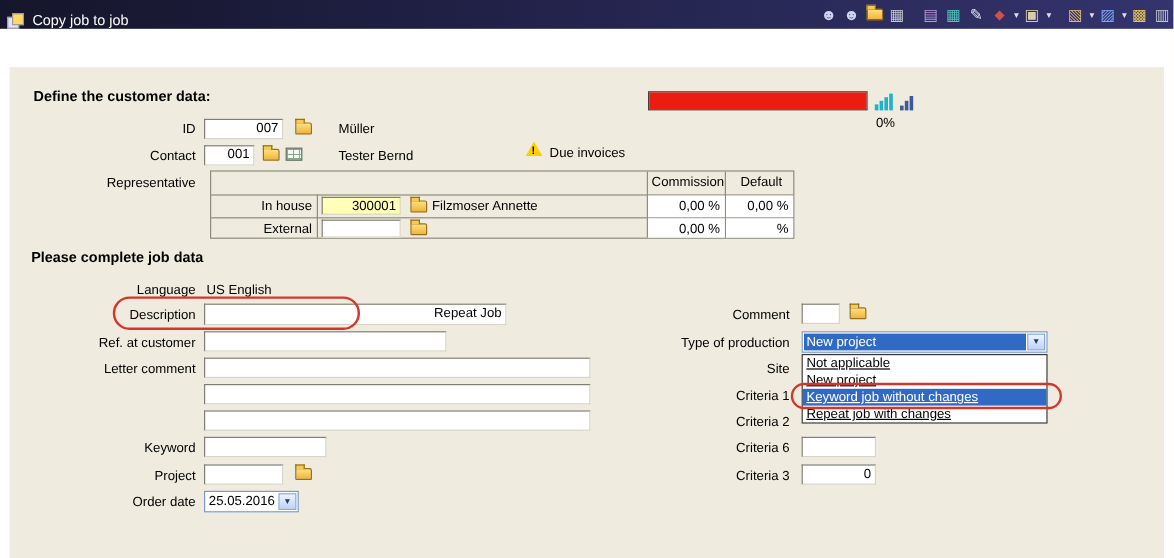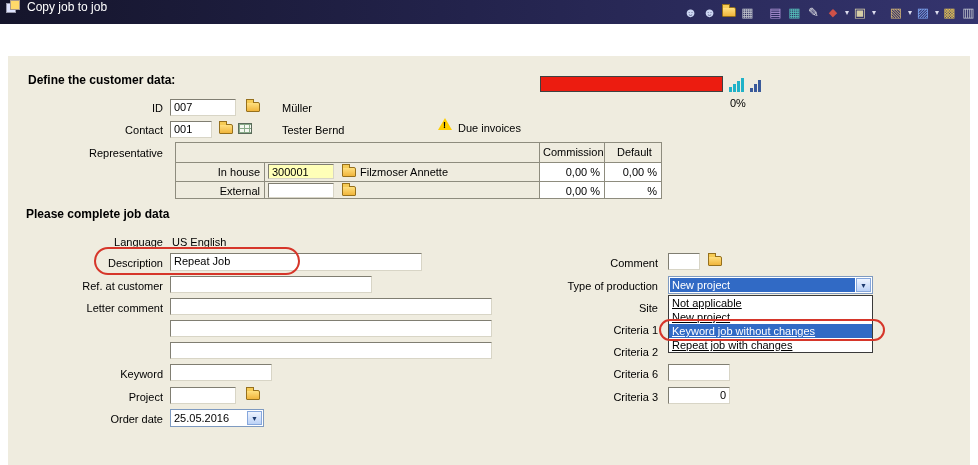--- a/index.html
+++ b/index.html
@@ -2,21 +2,21 @@
 <html><head>
 <meta charset="utf-8">
 <style>
   * { margin:0; padding:0; box-sizing:border-box; }
   html,body { width:978px; height:465px; }
   body { font-family:"Liberation Sans",sans-serif; font-size:11px; color:#000; background:#fff; overflow:hidden; }
   .window { position:relative; width:978px; height:465px; background:#fff; overflow:hidden; }
 
   
   .titlebar { position:absolute; left:0; top:0; width:978px; height:24px;
-    background:linear-gradient(90deg,#15152b,#22224a 45%,#34346e); display:flex; align-items:flex-start; }
+    background:linear-gradient(90deg,#15152b,#22224a 45%,#34346e); display:flex; align-items:flex-end; }
   .title-icon { width:14px; height:13px; position:relative; margin-left:6px; flex:0 0 auto; }
   .title-icon::before { content:""; position:absolute; left:0; top:3px; width:8px; height:8px; background:#dfe4ff; border:1px solid #99a; }
   .title-icon::after  { content:""; position:absolute; left:4px; top:0; width:8px; height:8px; background:#ffd96a; border:1px solid #a98; }
   .title-text { color:#fff; font-size:12px; margin-left:7px; white-space:nowrap; }
   .toolbar { position:absolute; right:0; top:0; height:24px; display:flex; align-items:center; }
   .tbi { width:19px; height:18px; display:flex; align-items:center; justify-content:center; font-size:13px; cursor:pointer; position:relative; }
   .tbi.has-dd { width:27px; padding-right:7px; }
   .dd-arrow { position:absolute; right:1px; bottom:3px; }
   .dd-arrow::before { content:"▾"; font-size:8px; color:#dde; }
   .tb-sep { width:9px; height:100%; }
@@ -33,21 +33,21 @@
   .g-clip::before    { content:"▥"; color:#c0c4ce; }
 
   
   .form { position:absolute; left:8px; top:56px; width:962px; height:409px; background:#efecdf; }
   .heading { position:absolute; font-weight:bold; font-size:12px; white-space:nowrap; }
   .lbl { position:absolute; white-space:nowrap; }
   .lbl.r { text-align:right; }
   .txt { position:absolute; white-space:nowrap; }
   .center { text-align:center; }
   .field { position:absolute; height:17px; background:#fff; border:1px solid;
-    border-color:#807e72 #d8d5c6 #d8d5c6 #807e72; line-height:15px; padding:0 3px; white-space:nowrap; overflow:hidden; }
+    border-color:#807e72 #d8d5c6 #d8d5c6 #807e72; line-height:15px; padding:0 3px; white-space:nowrap; overflow:hidden;text-align:right; }
   .field.yellow { background:#ffffb8; }
   .field.num { text-align:right; }
 
   .folder-icon { position:absolute; width:14px; height:10px;
     background:linear-gradient(#ffdf7e,#f0b53c); border:1px solid #96701c; border-radius:1px 2px 1px 1px; }
   .folder-icon::before { content:""; position:absolute; left:-1px; top:-4px; width:6px; height:3px;
     background:#f6cb55; border:1px solid #96701c; border-bottom:none; }
   .folder-icon.inline { position:relative; }
   .grid-icon { position:absolute; width:14px; height:11px; border:1px solid #5a6a5a; background-color:#f4f8f0;
     background-image:repeating-linear-gradient(0deg,#88aa88 0 1px,transparent 1px 4px),
@@ -202,21 +202,21 @@
     <div class="field" style="left:162px;top:286px;width:322px"></div>
 
     <div class="lbl r" style="left:40px;top:312px;width:115px">Keyword</div>
     <div class="field" style="left:162px;top:308px;width:102px"></div>
 
     <div class="lbl r" style="left:40px;top:335px;width:115px">Project</div>
     <div class="field" style="left:162px;top:331px;width:66px"></div>
     <span class="folder-icon" style="left:238px;top:334px"></span>
 
     <div class="lbl r" style="left:40px;top:357px;width:115px">Order date</div>
-    <div class="combo" style="left:162px;top:353px;width:94px">
+    <div class="combo" style="left:162px;top:353px;width:79px">
       <span class="combo-text">25.05.2016</span>
       <span class="combo-btn"></span>
     </div>
 
     <div class="lbl r" style="left:540px;top:201px;width:110px">Comment</div>
     <div class="field" style="left:660px;top:197px;width:32px"></div>
     <span class="folder-icon" style="left:700px;top:200px"></span>
 
     <div class="lbl r" style="left:540px;top:224px;width:110px">Type of production</div>
     <div class="combo" style="left:660px;top:220px;width:205px">

